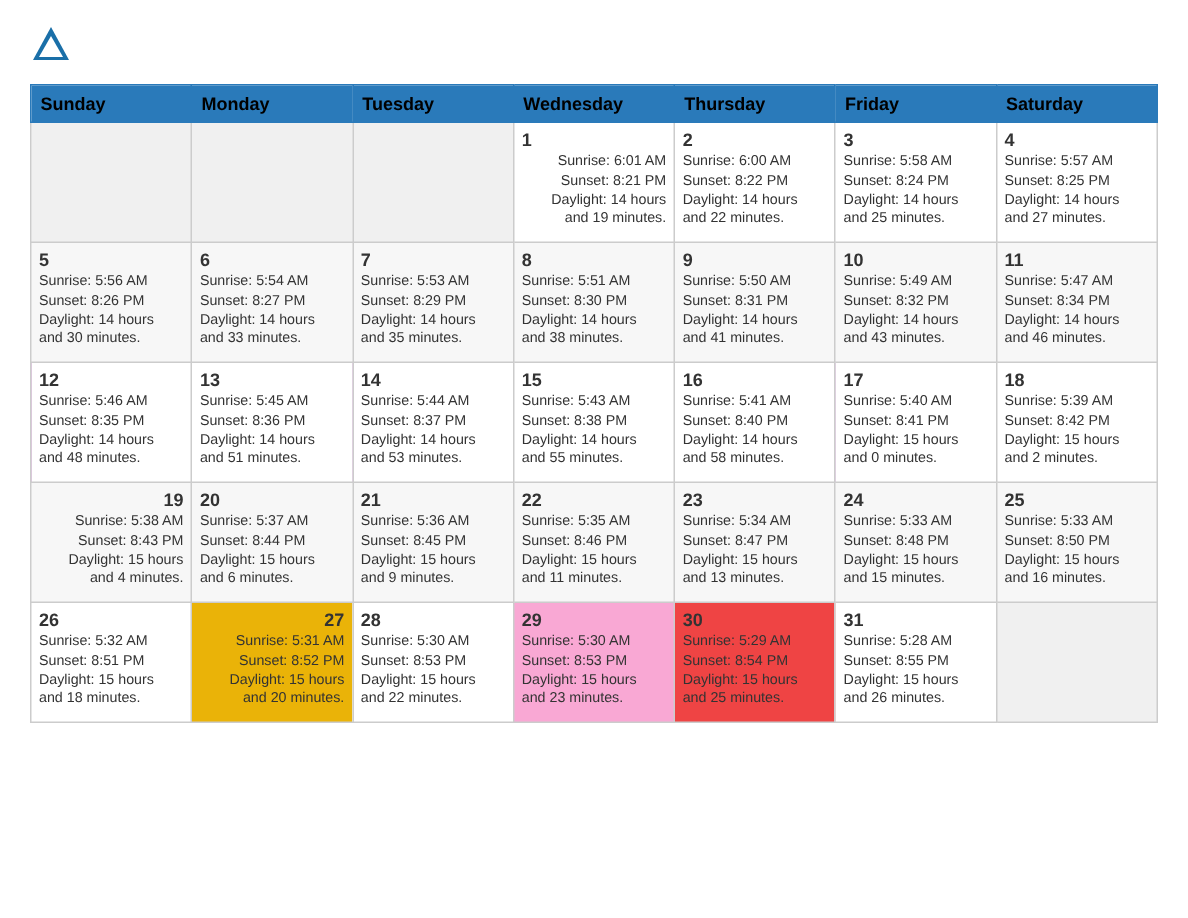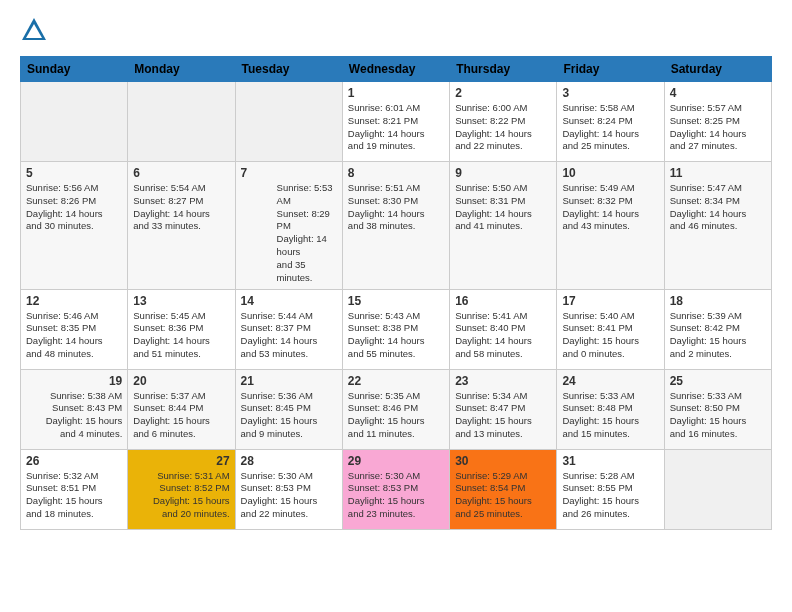--- a/index.html
+++ b/index.html
@@ -134,21 +134,21 @@
         <th>Saturday</th>
       </tr>
   </thead>
   <tbody id="calendar-body">
   <tr class="week-row" style="background: rgb(255, 255, 255);">
         <td class="empty" style="background: rgb(240, 240, 240);"></td>
         <td class="empty" style="background: rgb(240, 240, 240);"></td>
         <td class="empty" style="background: rgb(240, 240, 240);"></td>
         <td style="background: rgb(255, 255, 255);">
           <div class="day-number">1</div>
-          <div class="day-info" style="white-space: pre-line;">Sunrise: 6:01 AM
+          <div class="day-info" style="white-space: pre-line; text-align: right;">Sunrise: 6:01 AM
 Sunset: 8:21 PM
 Daylight: 14 hours
 and 19 minutes.</div>
         </td>
         <td style="background: rgb(255, 255, 255);">
           <div class="day-number">2</div>
           <div class="day-info" style="white-space: pre-line;">Sunrise: 6:00 AM
 Sunset: 8:22 PM
 Daylight: 14 hours
 and 22 minutes.</div>
@@ -178,21 +178,21 @@
         </td>
         <td style="background: rgb(247, 247, 247);">
           <div class="day-number">6</div>
           <div class="day-info" style="white-space: pre-line;">Sunrise: 5:54 AM
 Sunset: 8:27 PM
 Daylight: 14 hours
 and 33 minutes.</div>
         </td>
         <td style="background: rgb(247, 247, 247);">
           <div class="day-number">7</div>
-          <div class="day-info" style="white-space: pre-line; margin-left: 36px;">Sunrise: 5:53 AM
+          <div class="day-info" style="white-space: pre-line;">Sunrise: 5:53 AM
 Sunset: 8:29 PM
 Daylight: 14 hours
 and 35 minutes.</div>
         </td>
         <td style="background: rgb(247, 247, 247);">
           <div class="day-number">8</div>
           <div class="day-info" style="white-space: pre-line;">Sunrise: 5:51 AM
 Sunset: 8:30 PM
 Daylight: 14 hours
 and 38 minutes.</div>
@@ -343,21 +343,21 @@
 Daylight: 15 hours
 and 22 minutes.</div>
         </td>
         <td style="background: #f9a8d4;">
           <div class="day-number">29</div>
           <div class="day-info" style="white-space: pre-line;">Sunrise: 5:30 AM
 Sunset: 8:53 PM
 Daylight: 15 hours
 and 23 minutes.</div>
         </td>
-        <td style="background: #f97316;">
+        <td style="background: #ef4444;">
           <div class="day-number">30</div>
           <div class="day-info" style="white-space: pre-line;">Sunrise: 5:29 AM
 Sunset: 8:54 PM
 Daylight: 15 hours
 and 25 minutes.</div>
         </td>
         <td style="background: rgb(255, 255, 255);">
           <div class="day-number">31</div>
           <div class="day-info" style="white-space: pre-line;">Sunrise: 5:28 AM
 Sunset: 8:55 PM

